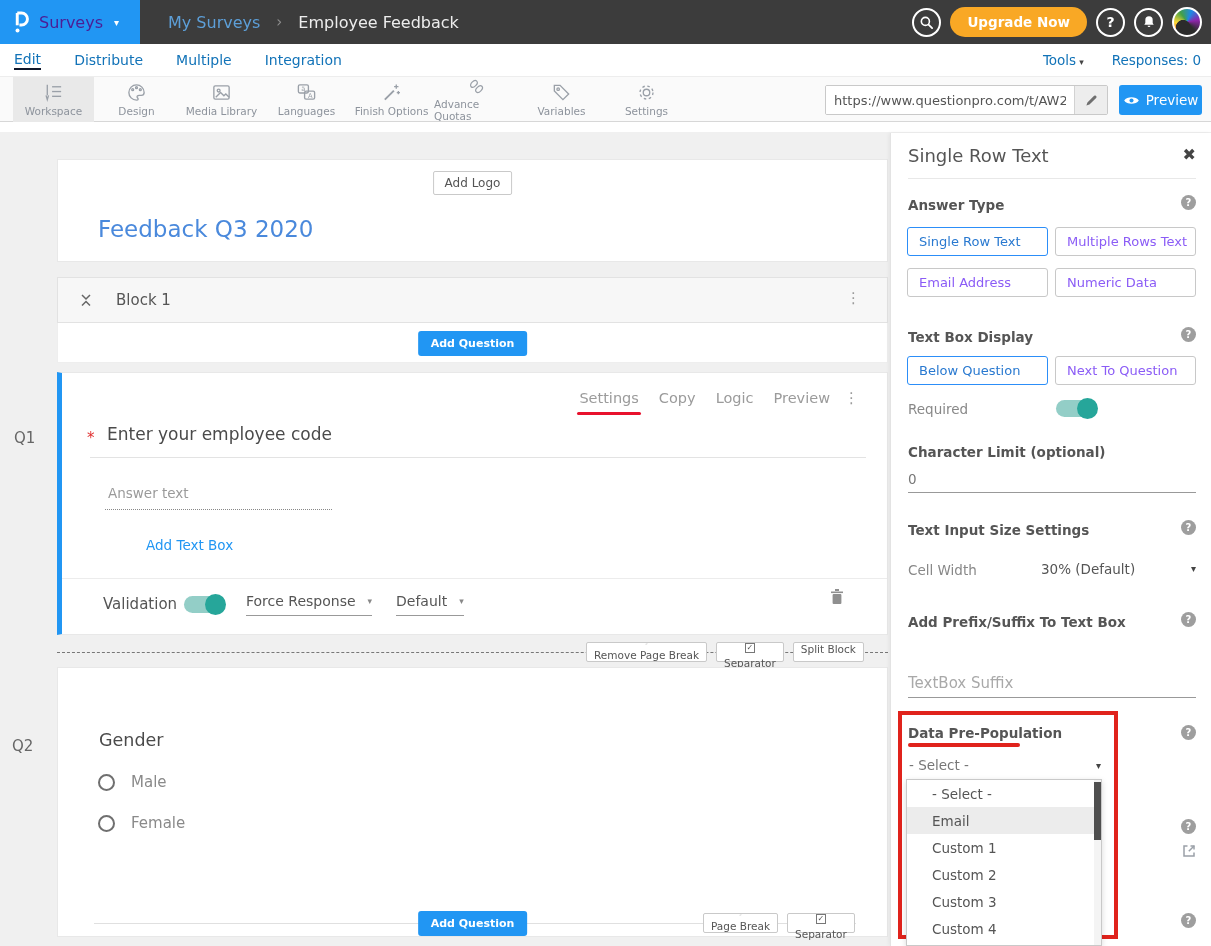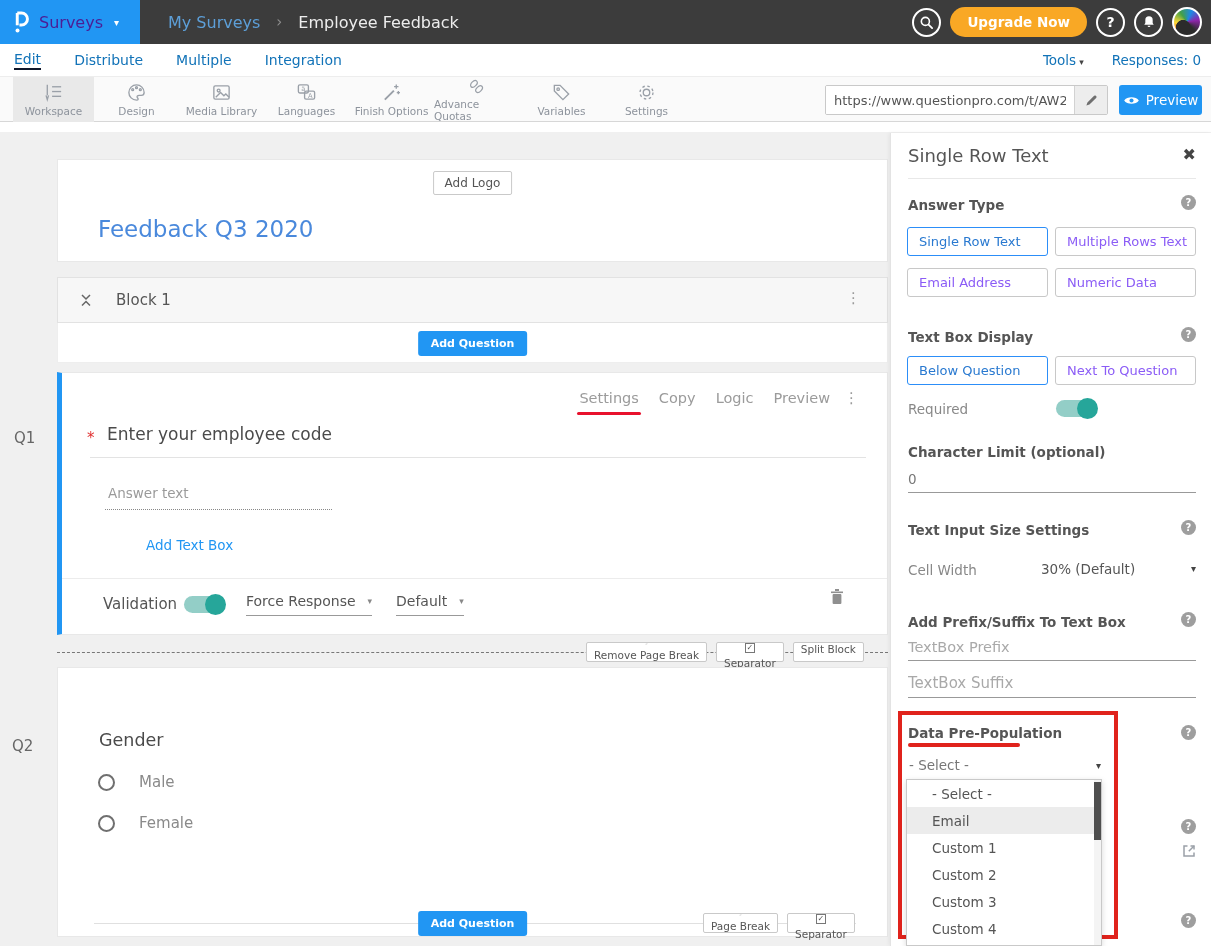--- a/index.html
+++ b/index.html
@@ -84,21 +84,21 @@
   .dashed-line { position:absolute; left:57px; top:523px; width:831px; border-top:1px dashed #777; }
   .pb-bar { position:absolute; display:flex; gap:9px; }
   .pb-bar1 { left:586px; top:513px; }
   .pb-btn { height:20px; background:#fff; border:1px solid #c9c9c9; border-radius:2px; font-size:10.5px; color:#555; display:flex; align-items:center; gap:4px; padding:0 7px; cursor:pointer; white-space:nowrap;flex-direction:column; }
   .cb { display:inline-flex; width:10px; height:10px; border:1px solid #777; font-size:8px; line-height:8px; align-items:center; justify-content:center; color:#555; }
 
   .q2-card { left:57px; top:538px; width:831px; height:270px; }
   .q2-text { position:absolute; left:41px; top:62px; font-size:17.5px; color:#4a4a4a; cursor:text; }
   .radio-row { position:absolute; left:40px; display:flex; align-items:center; gap:16px; cursor:pointer; }
   .radio-circle { width:17px; height:17px; border:2px solid #6f6f6f; border-radius:50%; background:#fff; }
-  .radio-label { font-size:15px; color:#8a8a8a;margin-left:8px; }
+  .radio-label { font-size:15px; color:#8a8a8a; }
   .q2-bottomline { position:absolute; left:36px; width:762px; top:255px; border-top:1px solid #e0e0e0; }
   .q2-addq { top:243px; }
   .pb-bar2 { left:645px; top:245px; }
 
   .bottom-sliver { position:absolute; left:57px; top:819px; width:831px; height:5px; background:#fff; border:1px solid #e8e8e8; border-bottom:none; }
   .gutter-label { position:absolute; font-size:15px; color:#666; }
 
   
   .sidebar { position:absolute; right:0; top:11px; width:321px; height:813px; background:#fff; border-left:1px solid #e3e3e3; box-shadow:-1px 0 4px rgba(0,0,0,0.06); }
   .sb-title { position:absolute; left:17px; top:12px; font-size:18px; color:#555; }
@@ -397,21 +397,20 @@
     <input class="sb-input-line" style="top: 338px;" value="0">
 
     <div class="sb-heading" style="top:389px;">Text Input Size Settings</div>
     <div class="help-circle" style="top:387px;">?</div>
     <div class="sb-label" style="top:429px;">Cell Width</div>
     <div class="cell-width-value" style="top:428px;">30% (Default)</div>
     <span class="sb-caret" style="top:430px;">▾</span>
 
     <div class="sb-heading" style="top:481px;">Add Prefix/Suffix To Text Box</div>
     <div class="help-circle" style="top:479px;">?</div>
-    <input class="sb-input-line" style="top: 506px; font-size: 14.5px;" placeholder="TextBox Prefix">
     <input class="sb-input-line" style="top: 541px; font-size: 15px;" placeholder="TextBox Suffix">
 
     <div class="sb-heading" style="top:592px;">Data Pre-Population</div>
     <div class="help-circle" style="top:592px;">?</div>
     <div class="dpp-underline"></div>
     <div class="dpp-select">- Select -</div>
     <span class="sb-caret dpp-caret">▾</span>
 
     <div class="dropdown">
       <div class="dd-item">- Select -</div>

